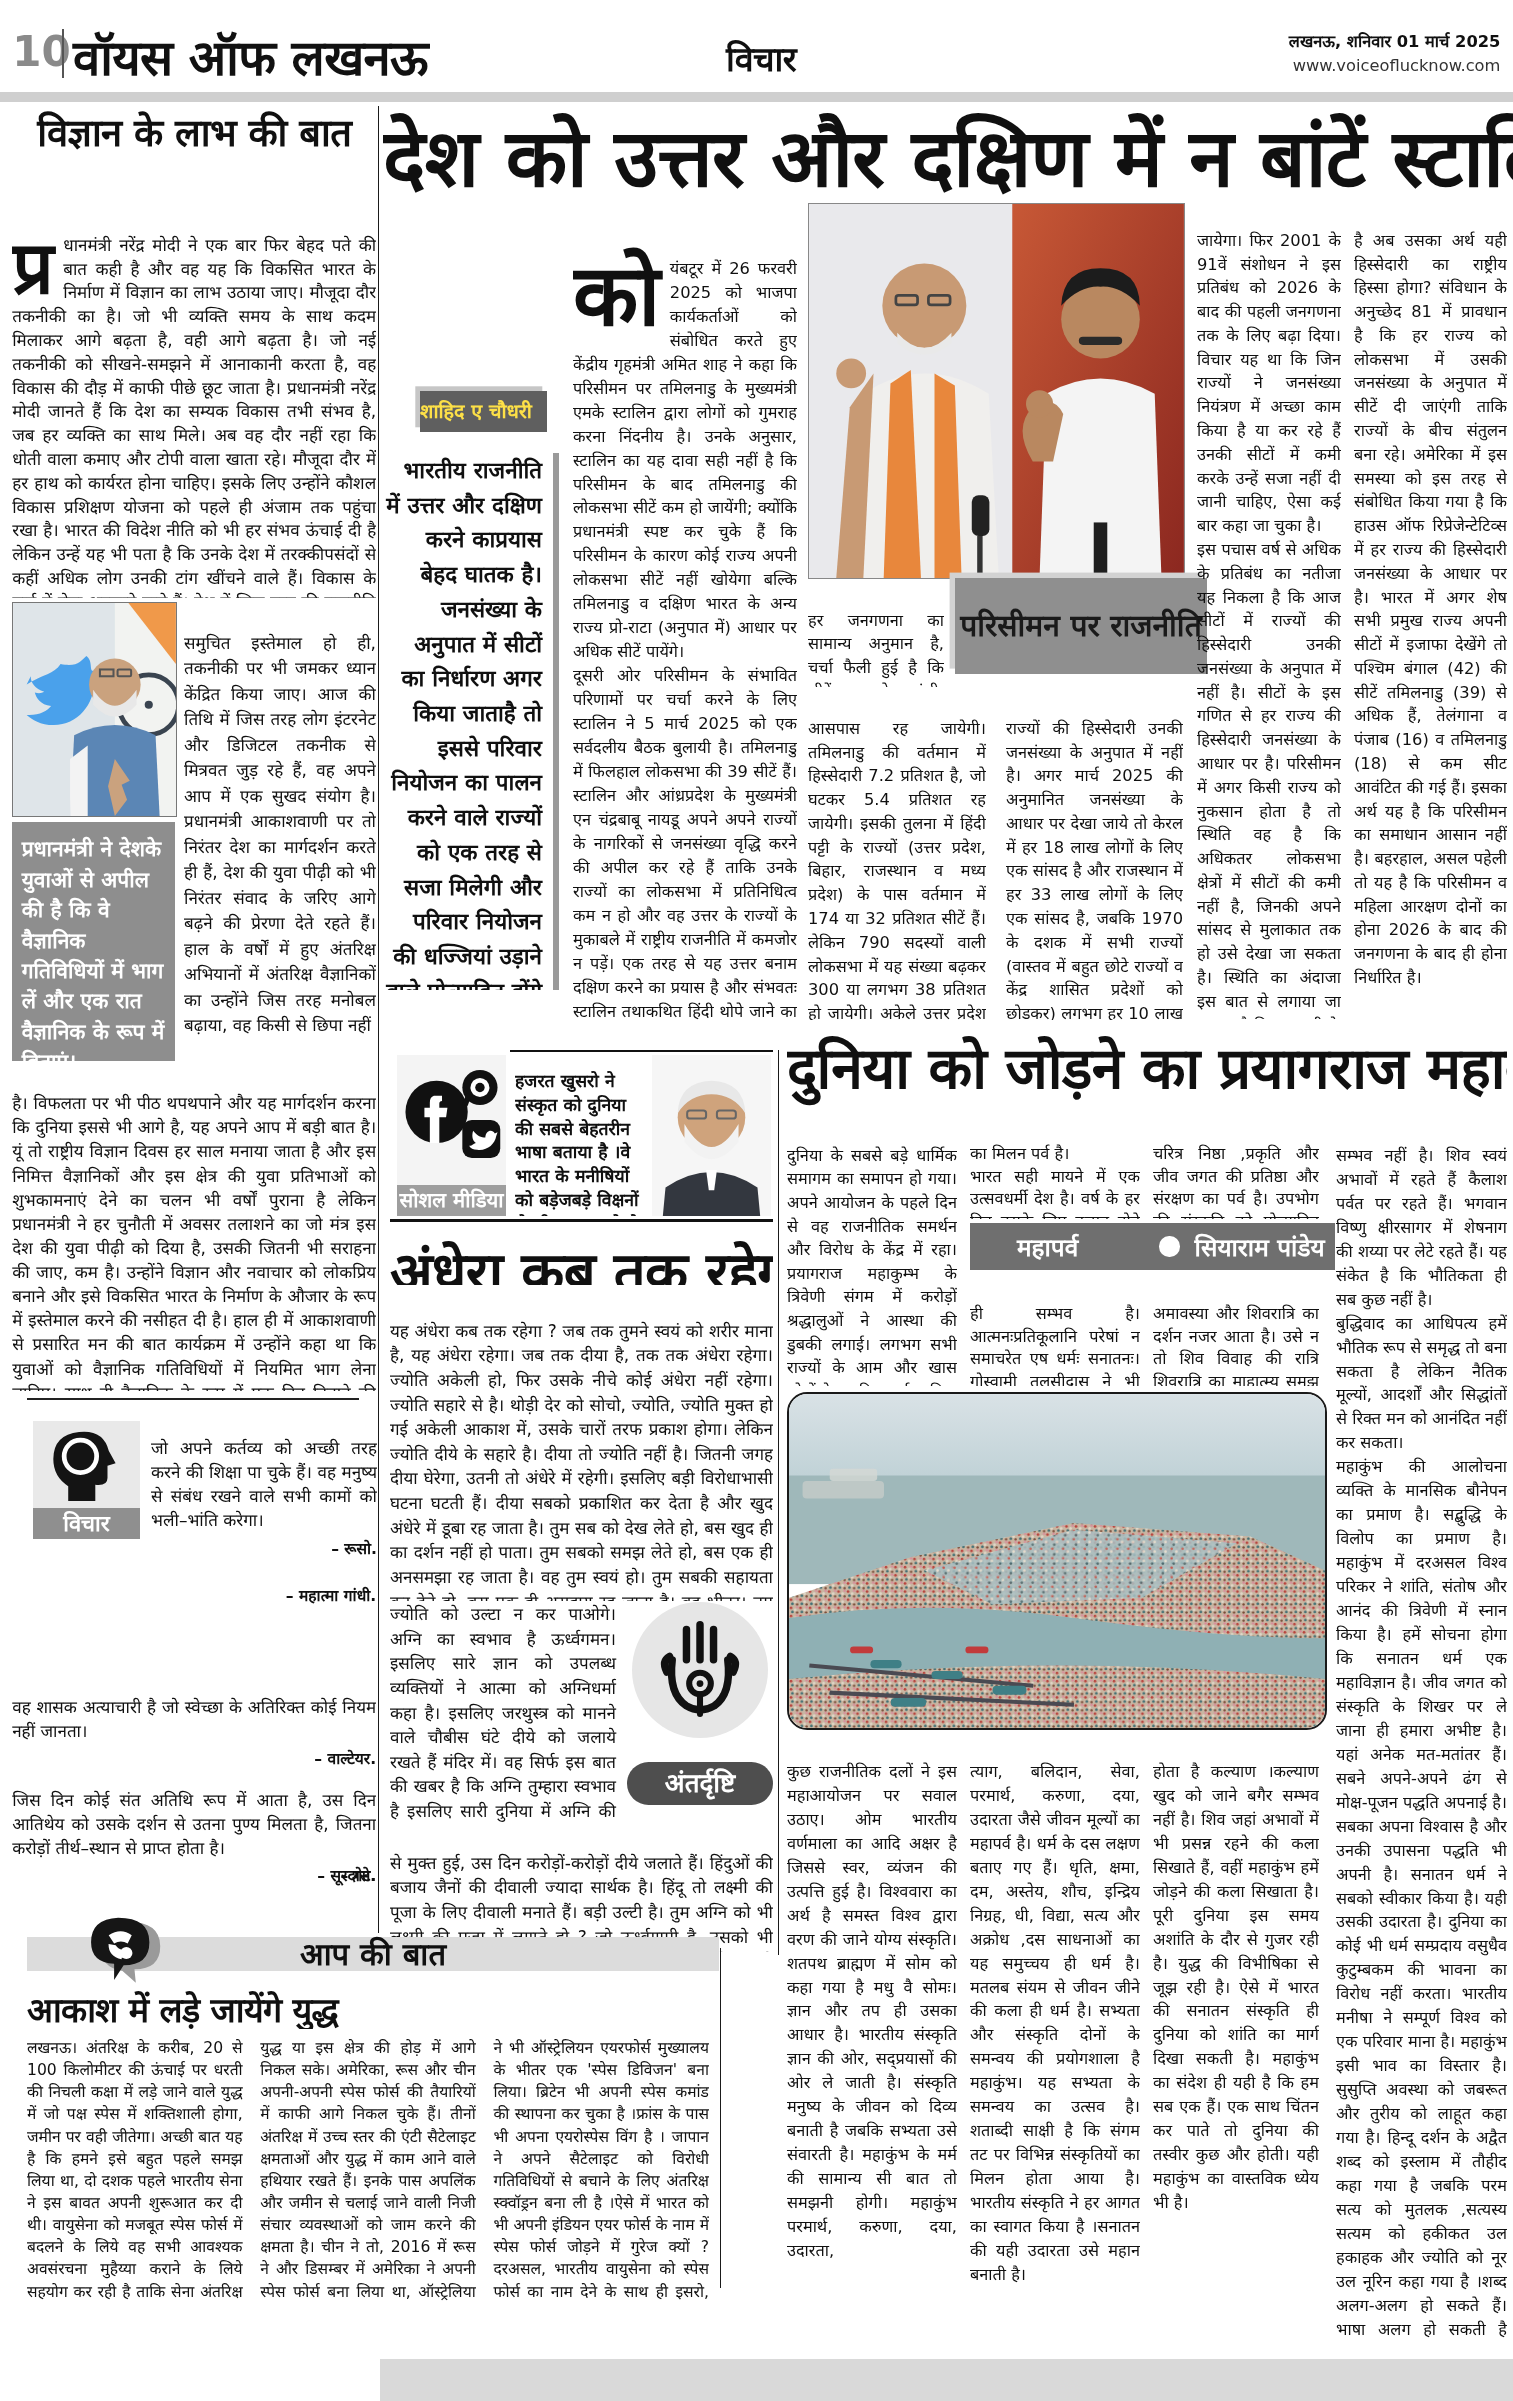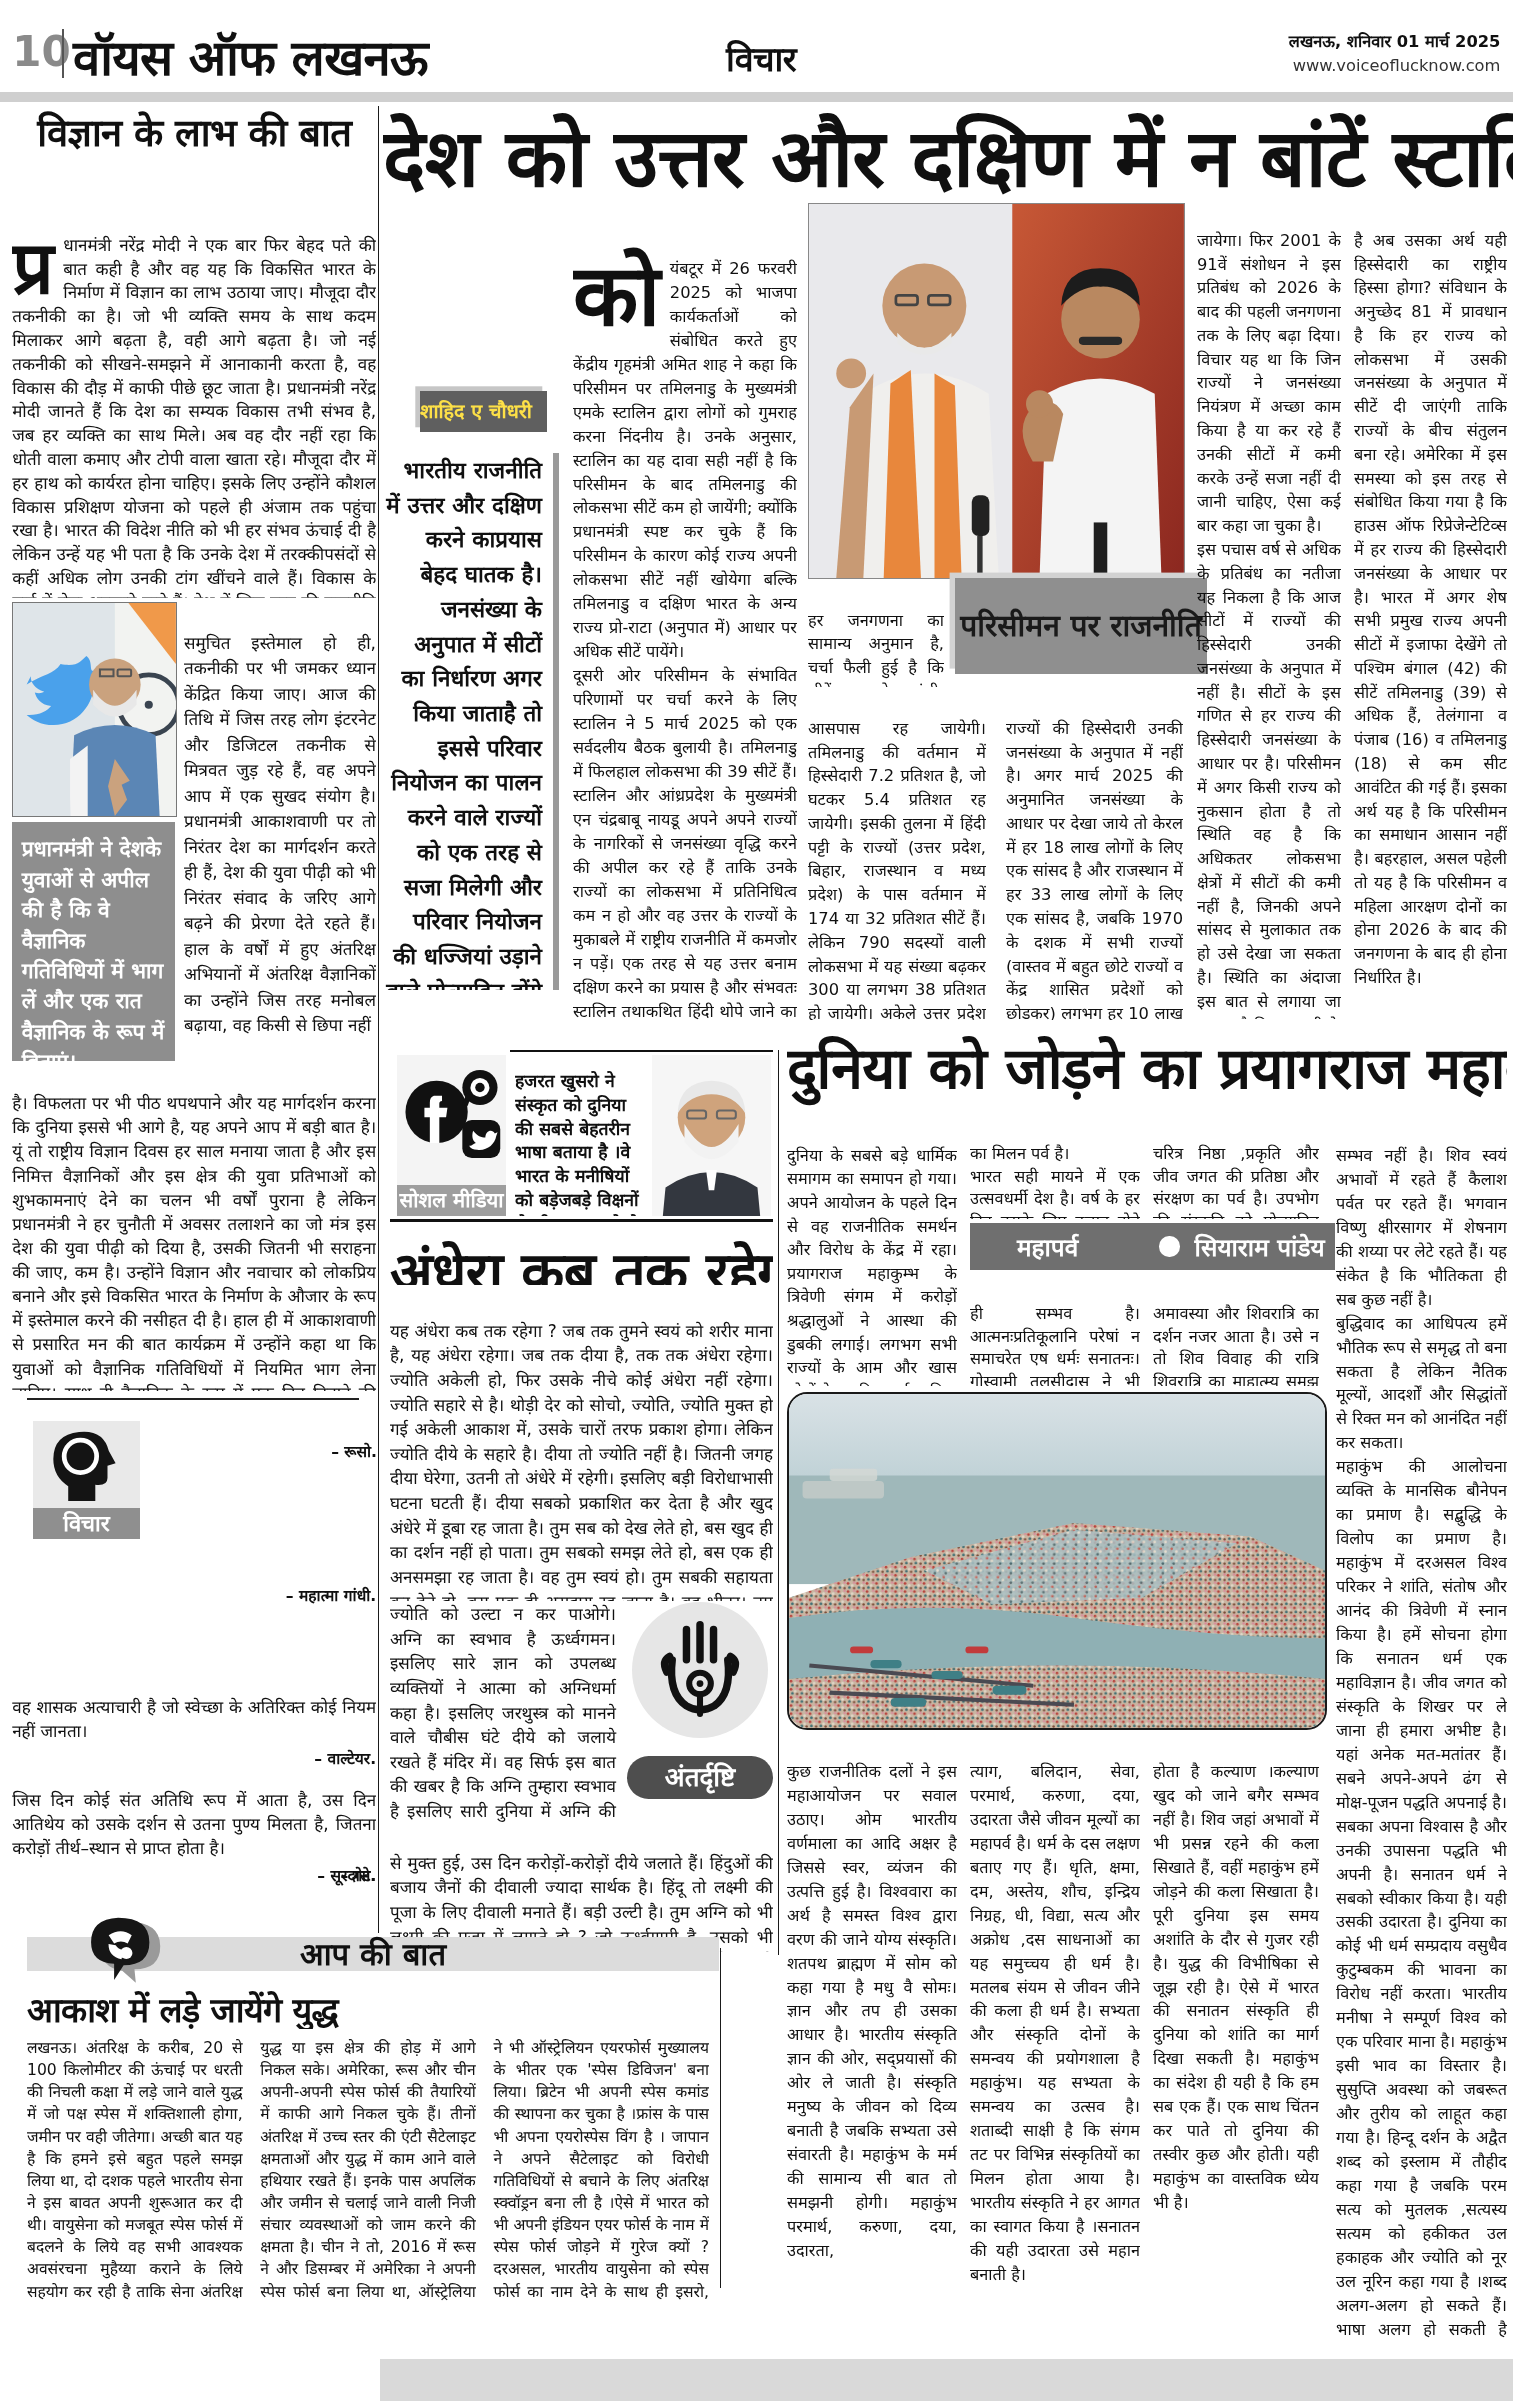--- a/index.html
+++ b/index.html
@@ -75,20 +75,21 @@
   <svg width="107" height="87" viewBox="0 0 158 128">
     <path d="M52 118 L52 96 Q30 82 30 56 Q30 20 68 16 Q104 12 112 44 L122 62 L110 66 L110 84 Q110 96 92 94 L92 118 Z" fill="#141414"></path>
     <circle cx="70" cy="52" r="24" fill="none" stroke="#ffffff" stroke-width="7"></circle>
   </svg>
 </div>
 <div class="abs bd" style="left:33px;top:1508px;width:107px;height:31px;background:#8f8f8f;color:#fff;font-size:22px;text-align:center;line-height:31px;">
   <span>विचार</span>
 </div>
 
 <div class="abs crop" style="left:151px;top:1436px;width:226px;height:136px;">
+  <div class="jt" style="font-size:17px;line-height:1.42;">जो अपने कर्तव्य को अच्छी तरह करने की शिक्षा पा चुके हैं। वह मनुष्य से संबंध रखने वाले सभी कामों को भली–भांति करेगा।</div>
   <div class="attr">– रूसो.</div>
 </div>
 
 <div class="abs crop" style="left:12.2px;top:1580px;width:364px;height:109px;">
   <div class="attr">– महात्मा गांधी.</div>
 </div>
 
 <div class="abs crop" style="left:12.2px;top:1695px;width:364px;height:88px;">
   <div class="jt" style="font-size:17px;line-height:1.42;">वह शासक अत्याचारी है जो स्वेच्छा के अतिरिक्त कोई नियम नहीं जानता।</div>
   <div class="attr">– वाल्टेयर.</div>
@@ -238,21 +239,21 @@
             <path d="M85 15 L85 60"></path>
           <path d="M20 55 Q8 62 16 78"></path>
             <path d="M110 55 Q122 62 114 78"></path>
           <path d="M24 60 Q18 110 45 128 Q65 140 86 128 Q112 110 106 60"></path>
         </g>
         <circle cx="65" cy="95" r="16" fill="none" stroke="#111" stroke-width="9"></circle>
         <circle cx="65" cy="95" r="5" fill="#111"></circle>
         <path d="M65 111 L65 140" stroke="#111" stroke-width="9" stroke-linecap="round"></path>
       </svg>
     </div>
-    <div class="bd" style="margin-top:18px;background:#4e4e4e;color:#fff;border-radius:23px;height:43px;line-height:43px;text-align:center;font-size:26px;">अंतर्दृष्टि</div>
+    <div class="bd" style="margin-top:24px;background:#4e4e4e;color:#fff;border-radius:23px;height:43px;line-height:43px;text-align:center;font-size:26px;">अंतर्दृष्टि</div>
   </div>
   <div class="jt" style="font-size:17px;line-height:1.45;"><span>ज्योति को उल्टा न कर पाओगे। अग्नि का स्वभाव है ऊर्ध्वगमन। इसलिए सारे ज्ञान को उपलब्ध व्यक्तियों ने आत्मा को अग्निधर्मा कहा है। इसलिए जरथुस्त्र को मानने वाले चौबीस घंटे दीये को जलाये रखते हैं मंदिर में। वह सिर्फ इस बात की खबर है कि अग्नि तुम्हारा स्वभाव है इसलिए सारी दुनिया में अग्नि की पूजा हुई। हिंदू सूर्य को नमस्कार करते हैं। वह नमस्कार सिर्फ अग्नि के ऊर्ध्वगामी स्वभाव को है। जिस दिन महावीर को निर्वाण उपलब्ध हुआ उस दिन जैन दीपावली मनाते हैं। महा-निर्वाण हुआ उस दिन वे, उनकी ज्योति दीये</span></div>
 </div>
 
 <div class="abs jt bodytxt crop" style="left:390px;top:1826px;width:383px;height:126px;font-size:17px;line-height:1.45;">
   <span>से मुक्त हुई, उस दिन करोड़ों-करोड़ों दीये जलाते हैं। हिंदुओं की बजाय जैनों की दीवाली ज्यादा सार्थक है। हिंदू तो लक्ष्मी की पूजा के लिए दीवाली मनाते हैं। बड़ी उल्टी है। तुम अग्नि को भी लक्ष्मी की पूजा में लगाते हो ? जो ऊर्ध्वगामी है, उसको भी अधोगामी की तरफ लगाते हो ? जैन दीवाली अवास की रात में मनाते हैं जिसमें महावीर महानिर्वाण को उपलब्ध हुए। बुद्ध ने पूर्णिमा की रात ज्ञान उपलब्ध किया, पर महावीर ने ज्यादा ठीक रात चुनी। अमावस की अंधेरी रात! सब तरफ अंधकार है और महावीर प्रकाश हो गये। अंधेरी अमावस में एक दीया जलाओ, उसकी रोशनी बड़ी प्रगाढ़ होगी।</span> 
 </div>
 
 <div class="abs rule-v" style="left:778px;top:1050px;height:905px;"></div>
 

